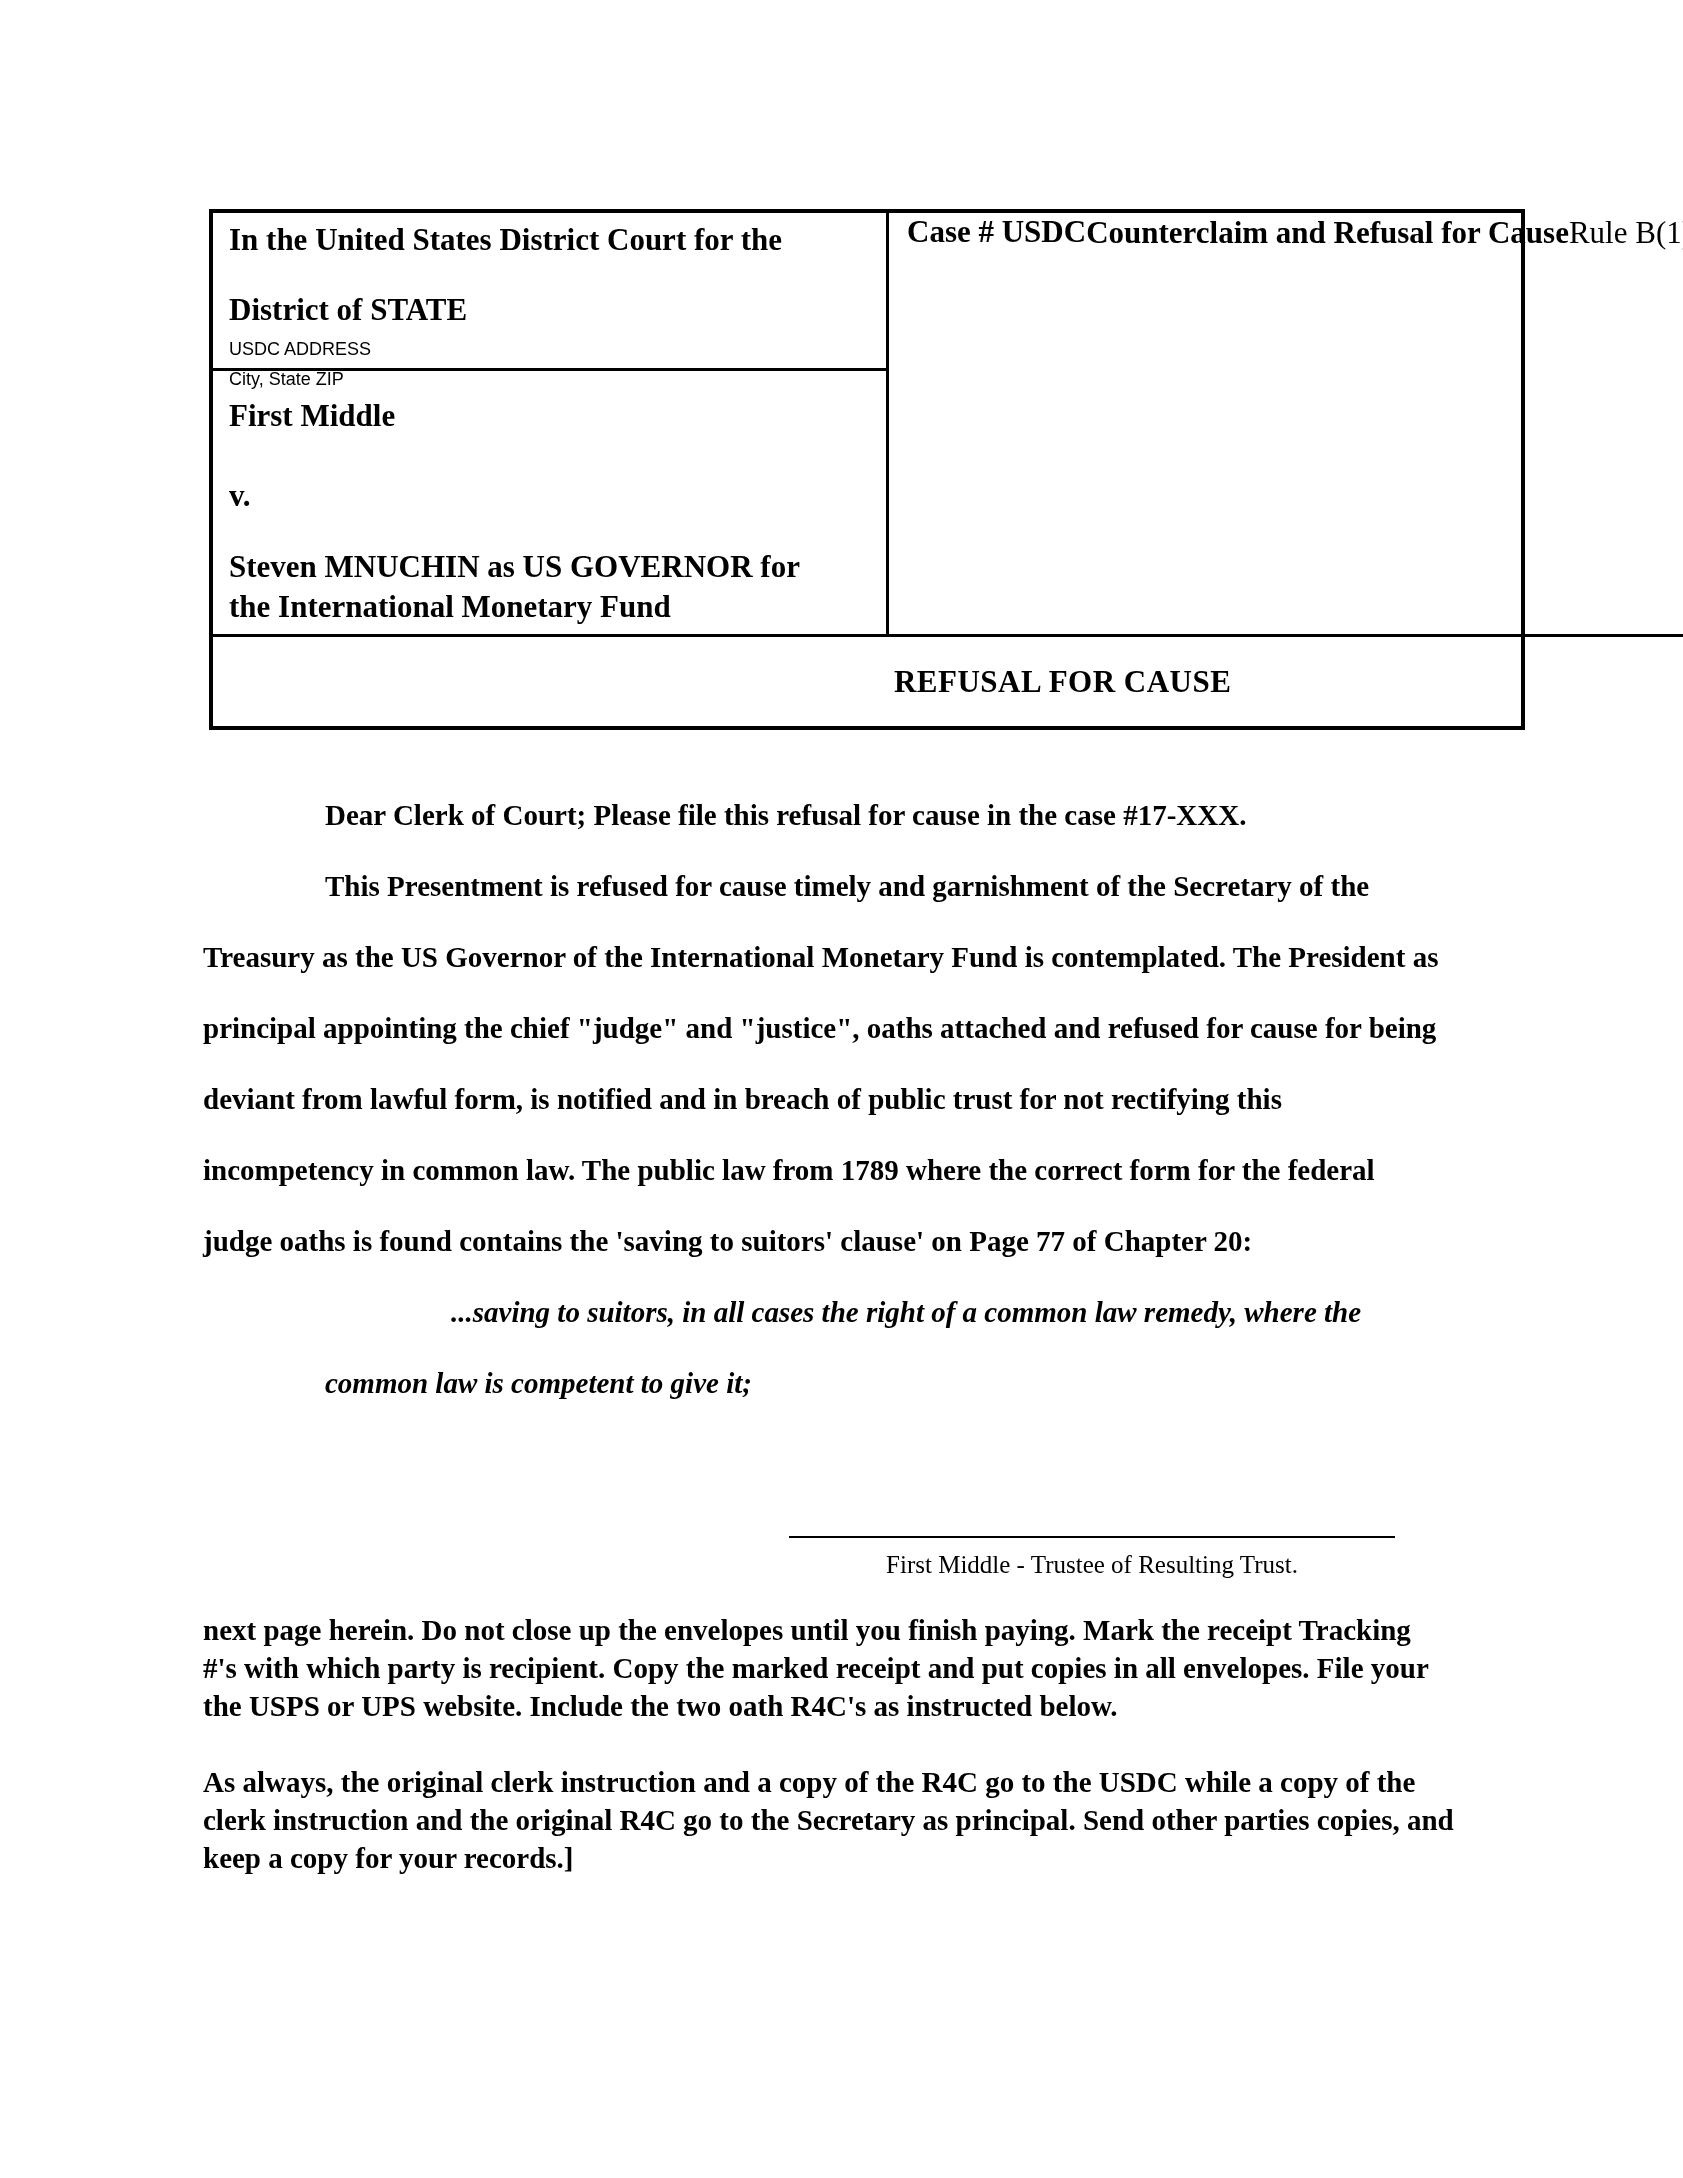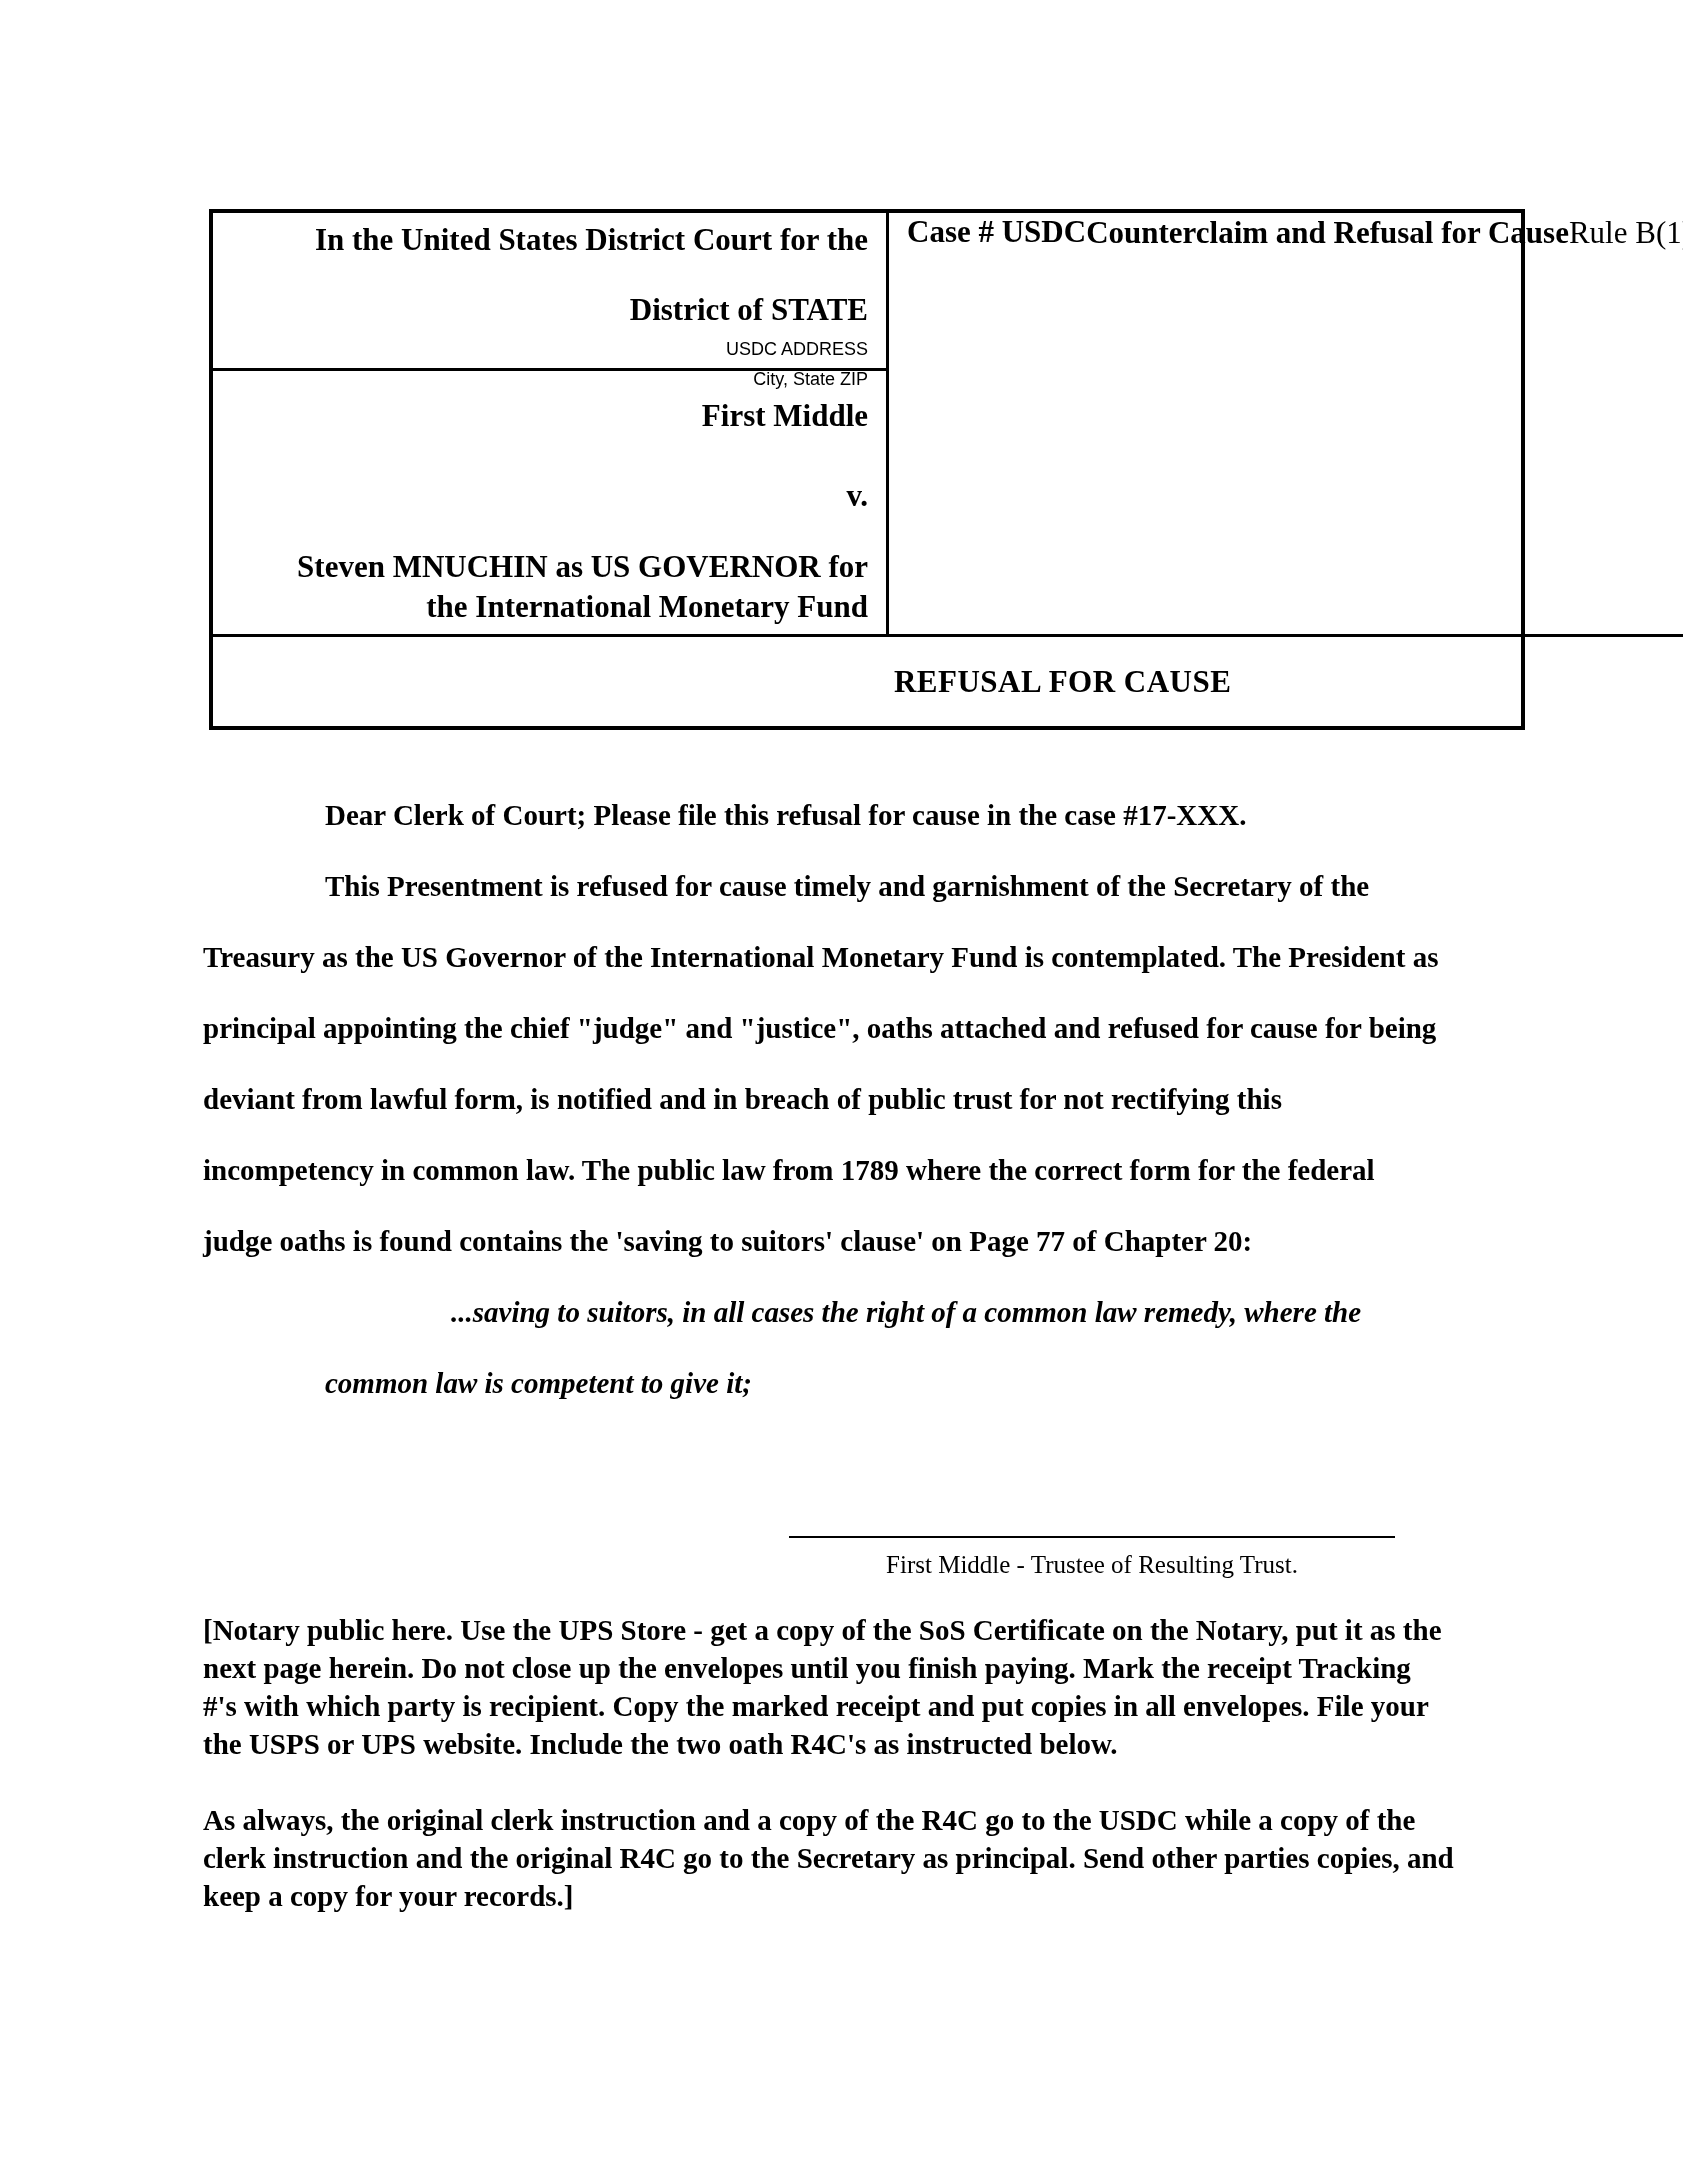--- a/index.html
+++ b/index.html
@@ -25,21 +25,20 @@
     width: 1316px;
     height: 521px;
     box-sizing: border-box;
     border: 4px solid #000;
     display: grid;
     grid-template-columns: 676px 1fr;
     grid-template-rows: 158px 263px 1fr;
   }
   .cell {
     box-sizing: border-box;
-    text-align: right;
   }
   .cell-court {
     grid-row: 1;
     grid-column: 1;
     border-right: 3px solid #000;
     border-bottom: 3px solid #000;
     padding: 8px 18px 0 16px;
   }
   .cell-case {
     grid-row: 1 / span 2;
@@ -181,21 +180,20 @@
     <div class="line q-second">common law is competent to give it;</div>
   </div>
 
   <div class="signature-block">
     <div class="sig-line"></div>
     <div>First Middle - Trustee of Resulting Trust.</div>
   </div>
 
   <div class="notes-block">
     <div class="notary-para">
-      <div class="line">[Notary public here. Use the UPS Store - get a copy of the SoS Certificate on the Notary, put it as the</div>
       <div class="line">next page herein. Do not close up the envelopes until you finish paying. Mark the receipt Tracking</div>
       <div class="line">#'s with which party is recipient. Copy the marked receipt and put copies in all envelopes. File your</div>
       <div class="line">the USPS or UPS website. Include the two oath R4C's as instructed below.</div>
     </div>
     <div class="closing-para">
       <div class="line">As always, the original clerk instruction and a copy of the R4C go to the USDC while a copy of the</div>
       <div class="line">clerk instruction and the original R4C go to the Secretary as principal. Send other parties copies, and</div>
       <div class="line">keep a copy for your records.]</div>
     </div>
   </div>

